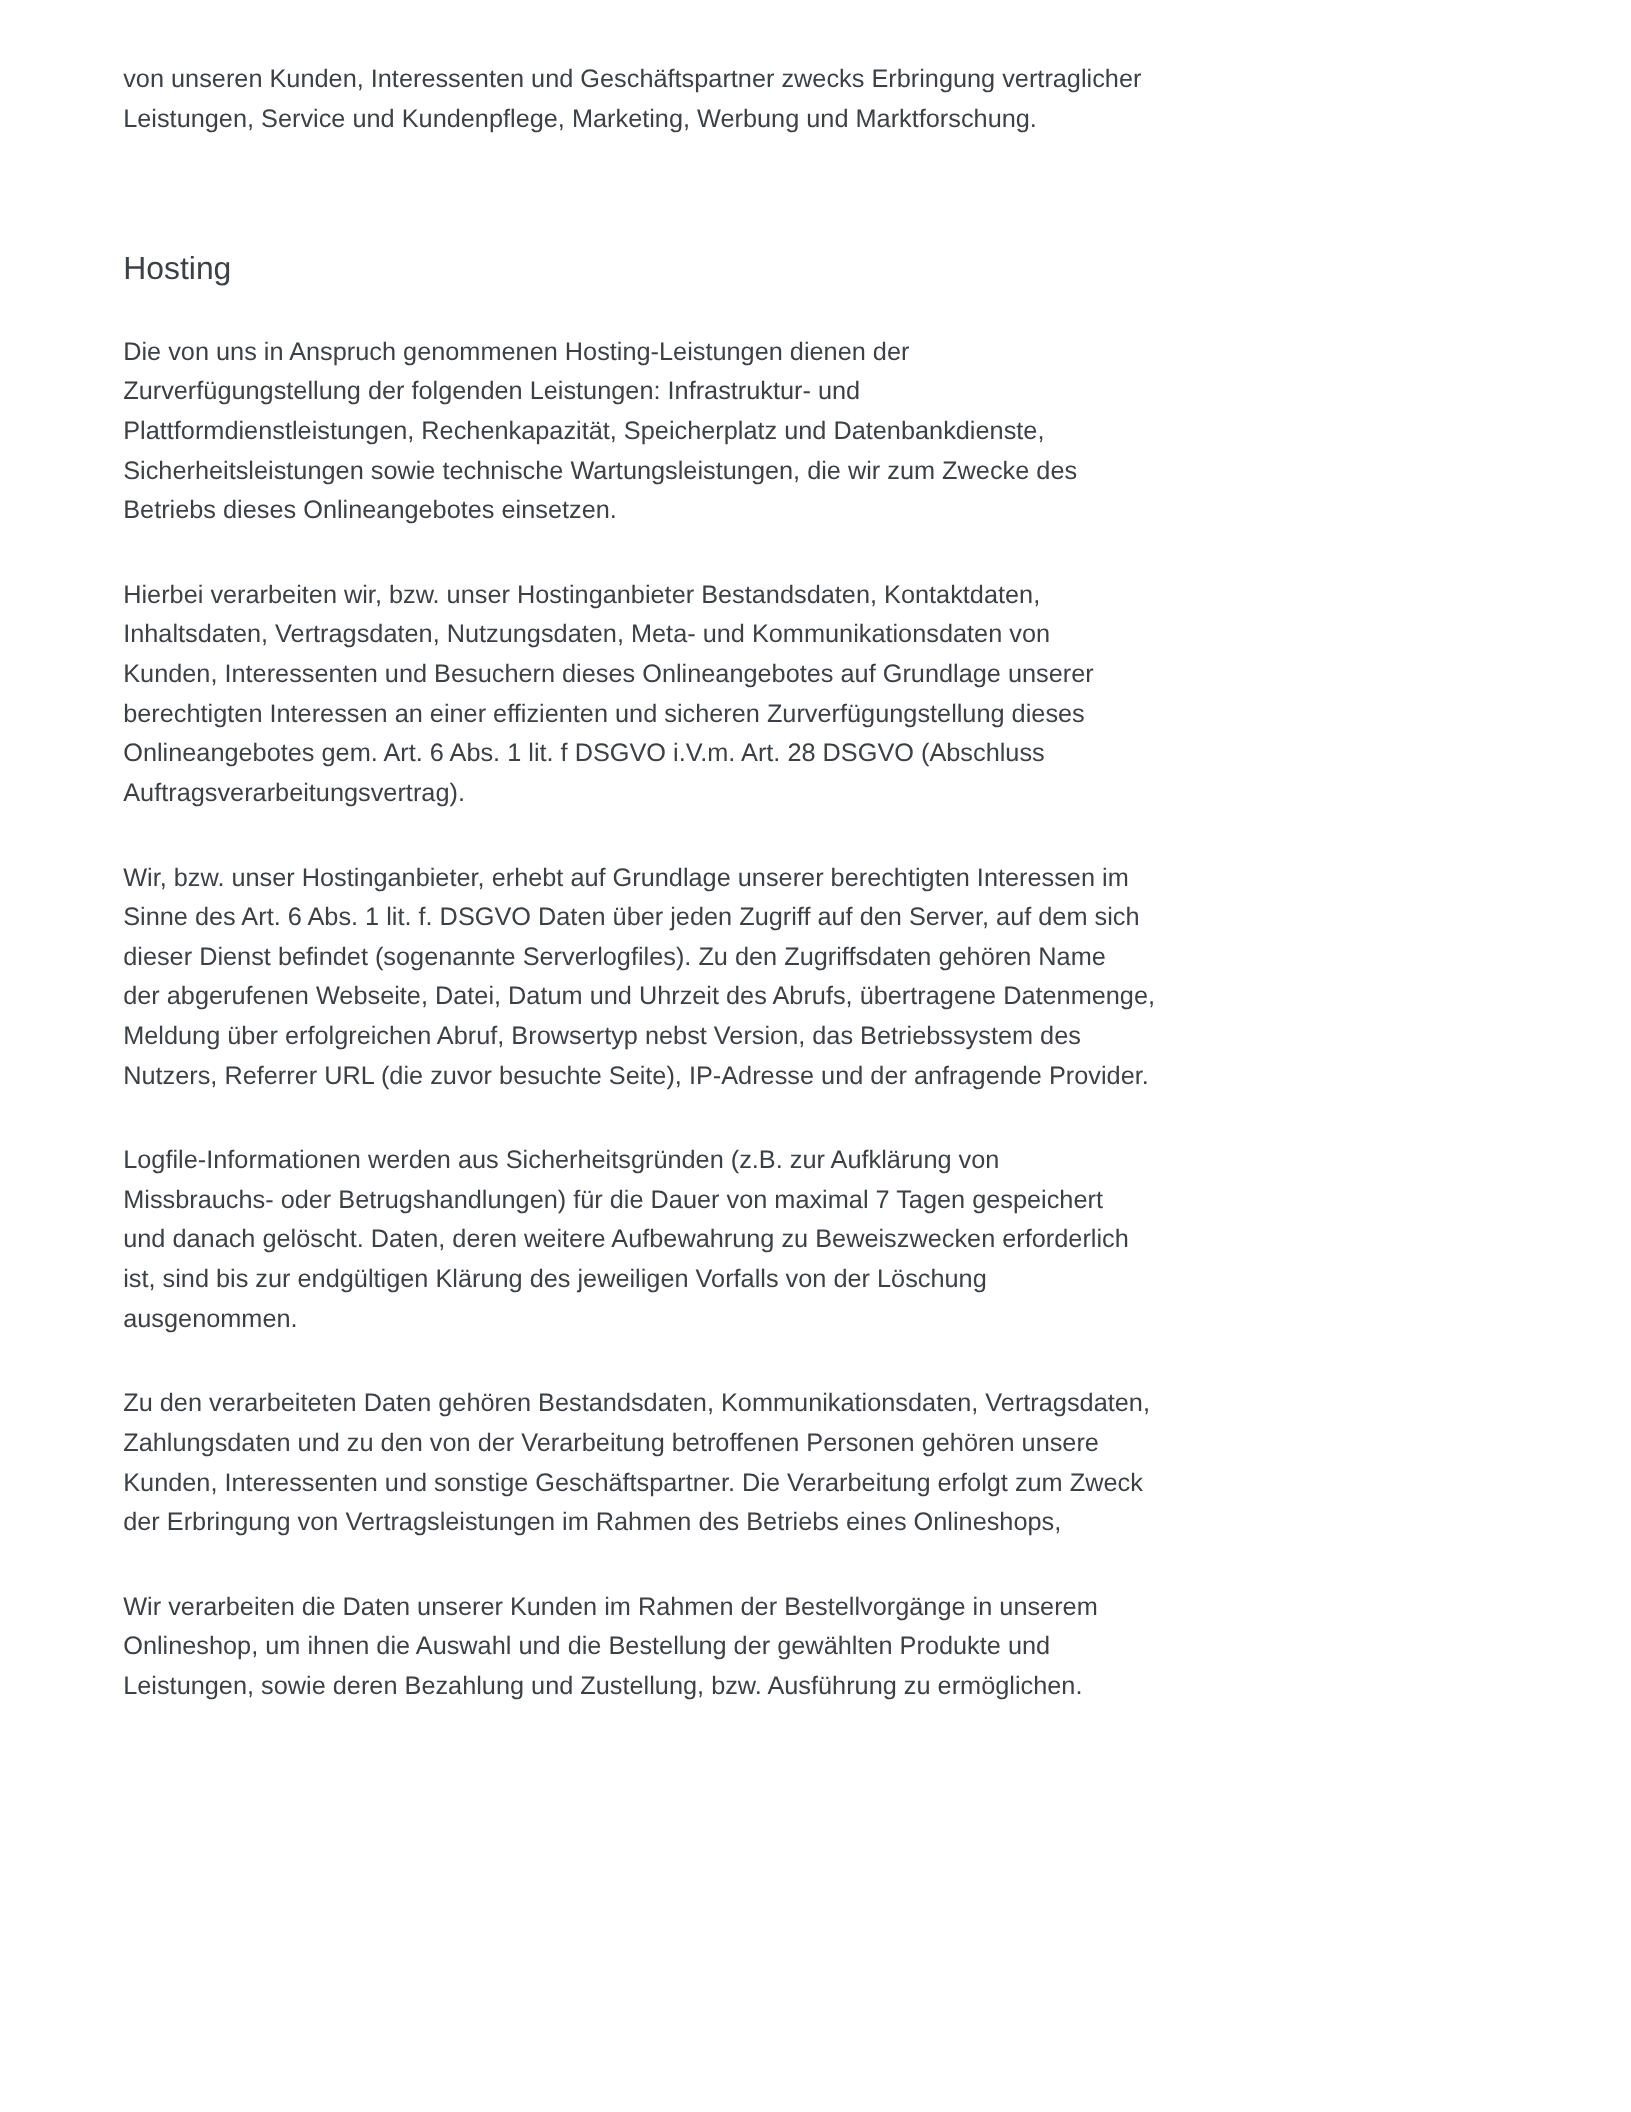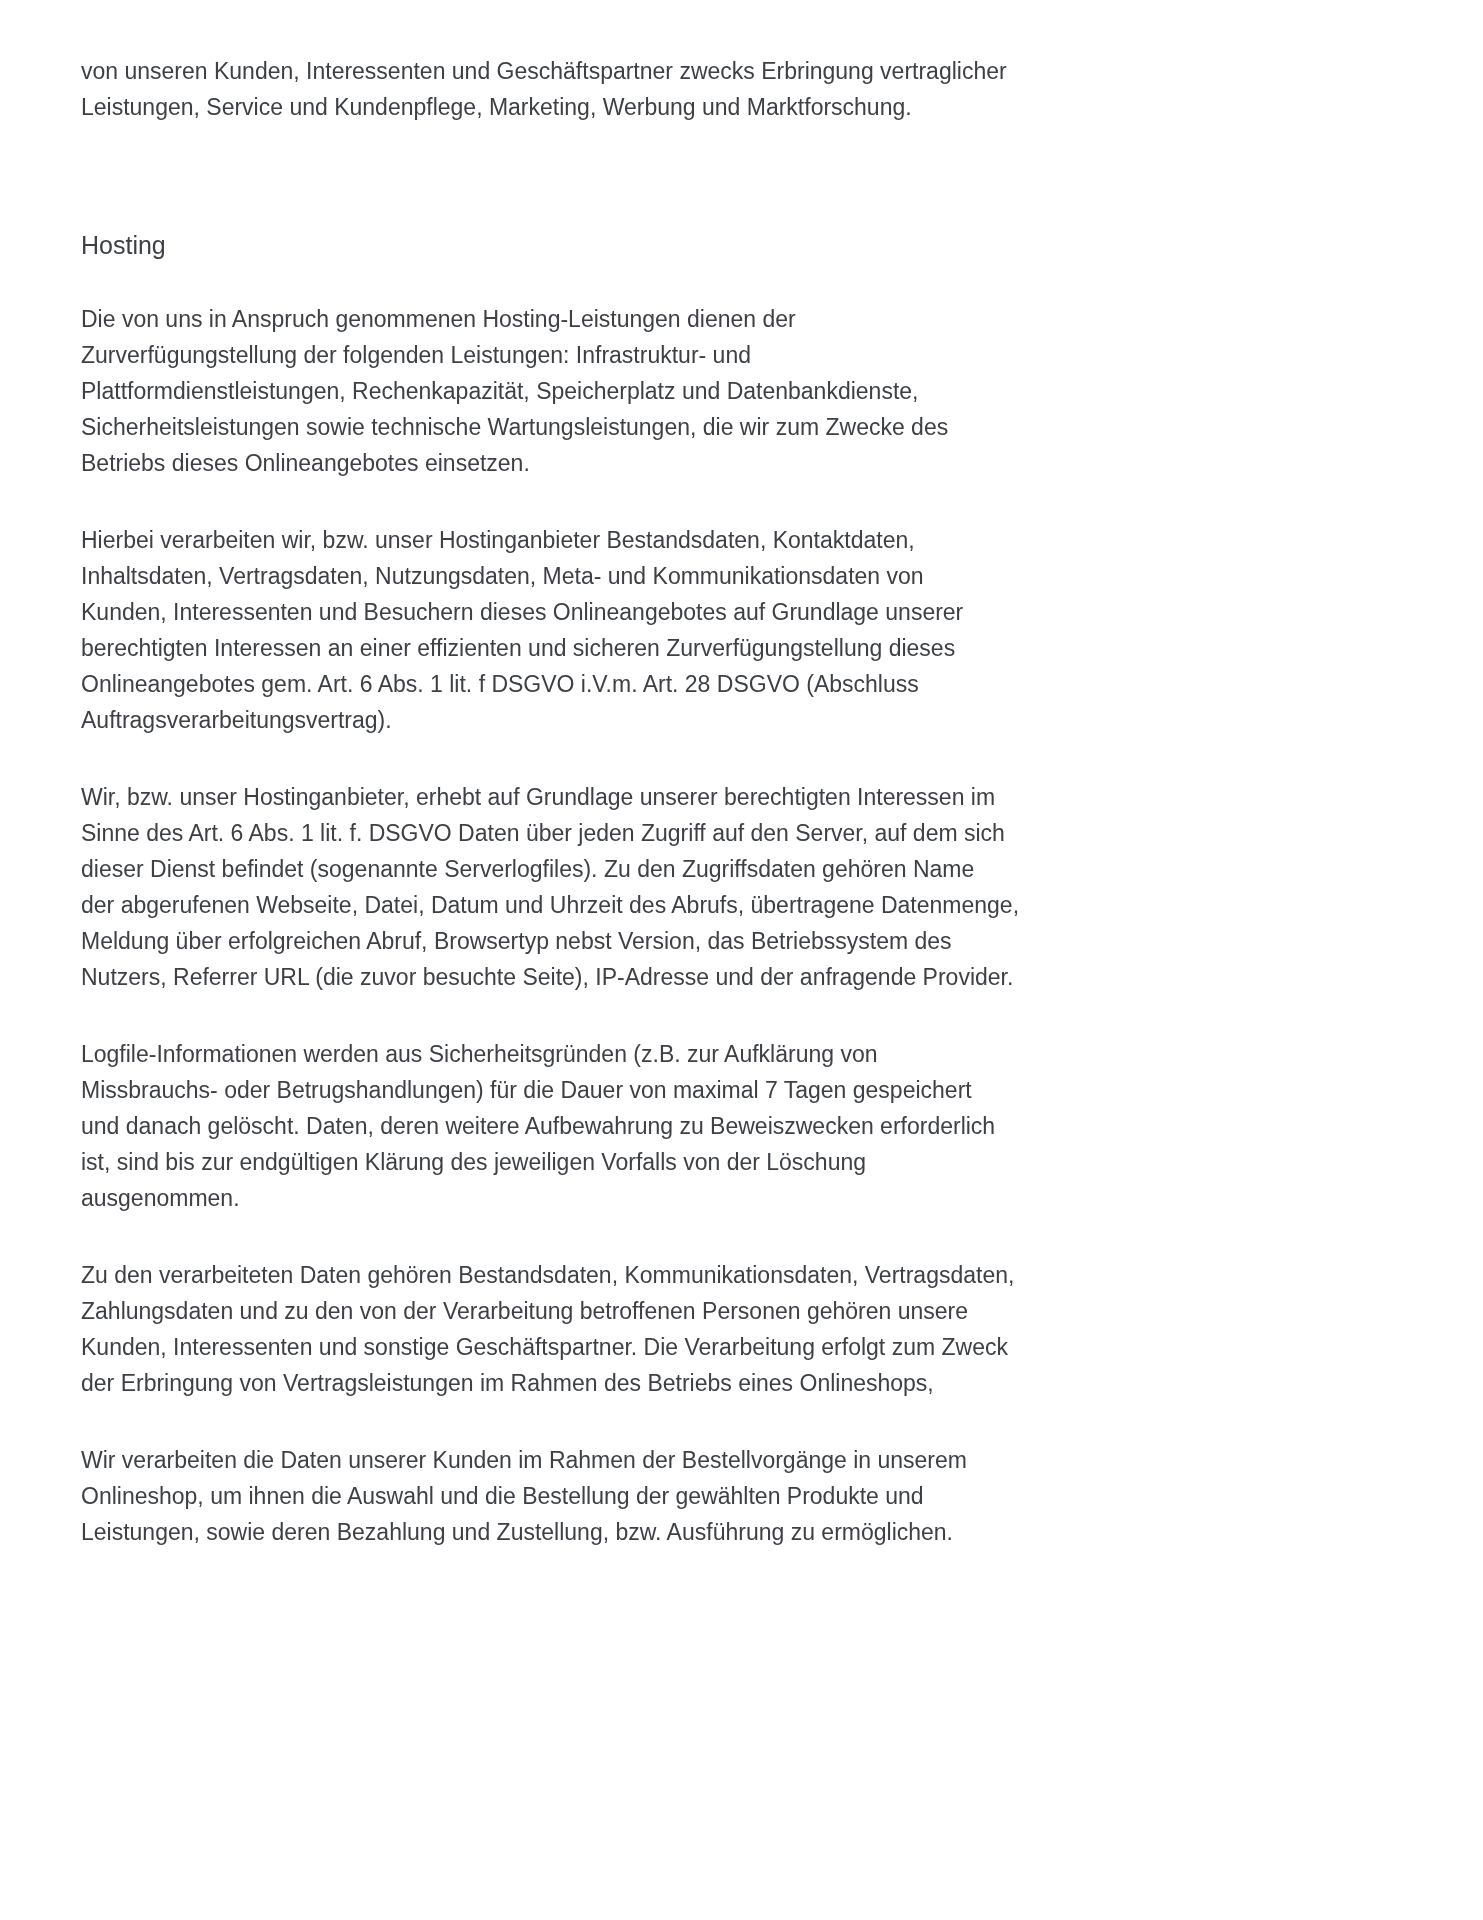--- a/index.html
+++ b/index.html
@@ -10,33 +10,33 @@
   body {
     width: 1483px;
     height: 1920px;
     overflow: hidden;
     font-family: "Liberation Sans", sans-serif;
     color: #3d4045;
   }
   .doc {
     box-sizing: border-box;
     width: 1370px;
-    padding: 53px 120px 0 81px;
+    padding: 53px 120px 0 112px;
   }
   .doc p {
     margin: 0 0 41px 0;
     font-size: 23px;
     line-height: 36px;
     font-weight: 400;
     white-space: pre-line; 
     letter-spacing: 0;
   }
   .doc h2 {
     margin: 100px 0 36px 0;
-    font-size: 25px;
+    font-size: 29px;
     line-height: 40px;
     font-weight: 400;
     color: #3d4045;
     white-space: pre-line;
   }
 </style>
 </head>
 <body>
 
 <main class="doc">

